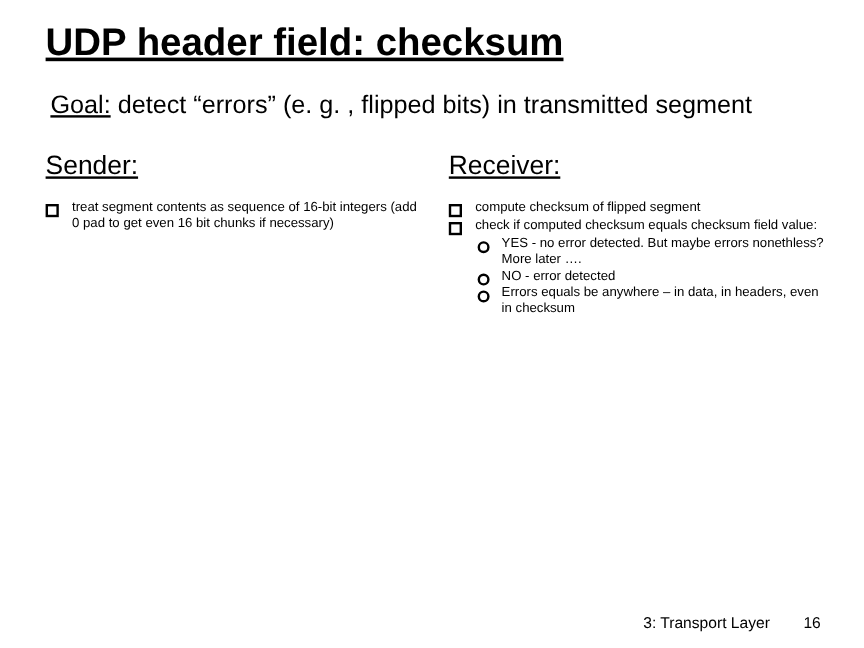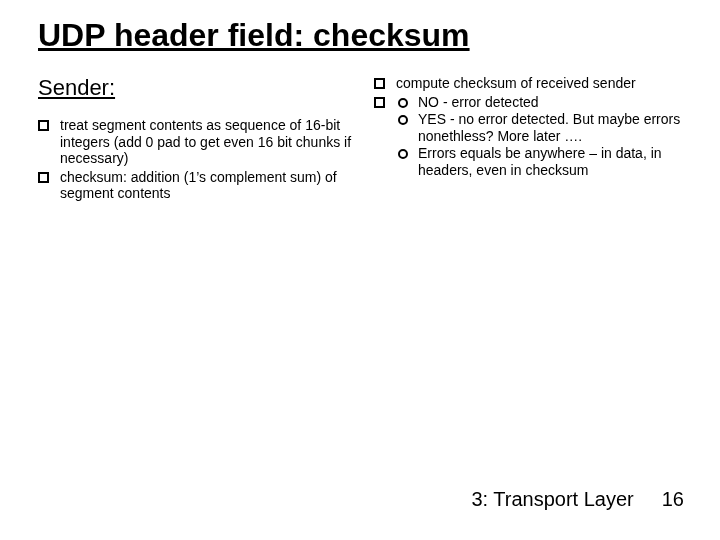--- a/index.html
+++ b/index.html
@@ -4,51 +4,54 @@
 <style>
   * { box-sizing: border-box; margin: 0; padding: 0; }
   html, body { width: 720px; height: 540px; background: #fff; font-family: "Comic Sans MS", "Comic Sans", cursive, sans-serif; color: #000; }
   .slide { width: 720px; height: 540px; position: relative; padding: 18px 28px 12px 38px; }
   .title { font-size: 32px; text-decoration: underline; line-height: 1.1; margin-bottom: 22px; }
   .goal { font-size: 21px; line-height: 1.25; padding-left: 4px; margin-bottom: 24px; }
   .goal .label { text-decoration: underline; }
   .cols { display: flex; gap: 18px; }
   .col { flex: 1; }
   .subhead { font-size: 22px; text-decoration: underline; margin-bottom: 16px; }
-  .bullets { list-style: none; font-size: 14px; line-height: 1.18; }
+  .bullets { list-style: none; font-size: 11px; line-height: 1.18; }
   .bullets > li { position: relative; padding-left: 22px; margin-bottom: 2px; }
   .sq { position: absolute; left: 0; top: 3px; width: 11px; height: 11px; border: 2px solid #000; }
   .subbullets { list-style: none; margin-top: 2px; }
   .subbullets > li { position: relative; padding-left: 22px; margin-bottom: 1px; }
   .circ { position: absolute; left: 2px; top: 4px; width: 10px; height: 10px; border: 2px solid #000; border-radius: 50%; }
-  .footer { position: absolute; right: 36px; bottom: 29px; font-size: 20px; display: flex; gap: 28px; align-items: baseline; }
+  .footer { position: absolute; right: 36px; bottom: 14px; font-size: 13px; display: flex; gap: 28px; align-items: baseline; }
 </style>
 </head>
 <body>
 
 <div class="slide">
   <h1 class="title">UDP header field: checksum</h1>
 
+  <p class="goal">
+    <span class="label">Goal:</span><span> detect “errors” (e. g. , flipped bits) in transmitted segment</span>
+  </p>
 
   <div class="cols">
     <div class="col">
       <div class="subhead">Sender:</div>
       <ul class="bullets">
         <li><span class="sq"></span><span>treat segment contents as sequence of 16-bit integers (add 0 pad to get even 16 bit chunks if necessary)</span></li>
-        <li><span class="sq"></span><span>checksum: addition (1’s complement sum) of segment contents</span></li>
       </ul>
     </div>
 
     <div class="col">
+      <div class="subhead">Receiver:</div>
       <ul class="bullets">
-        <li><span class="sq"></span><span>compute checksum of received sender</span></li>
-        <li><span class="sq"></span>
+        <li><span class="sq"></span><span>compute checksum of flipped segment</span></li>
+        <li><span class="sq"></span><span>check if computed checksum equals checksum field value:</span>
           <ul class="subbullets">
+            <li><span class="circ"></span><span>YES - no error detected. But maybe errors nonethless? More later ….</span></li>
             <li><span class="circ"></span><span>NO - error detected</span></li>
-            <li><span class="circ"></span><span>YES - no error detected. But maybe errors nonethless? More later ….</span></li>
             <li><span class="circ"></span><span>Errors equals be anywhere – in data, in headers, even in checksum</span></li>
           </ul>
         </li>
       </ul>
     </div>
   </div>
 
   <div class="footer">
     <span>3: Transport Layer</span>
     <span>16</span>

